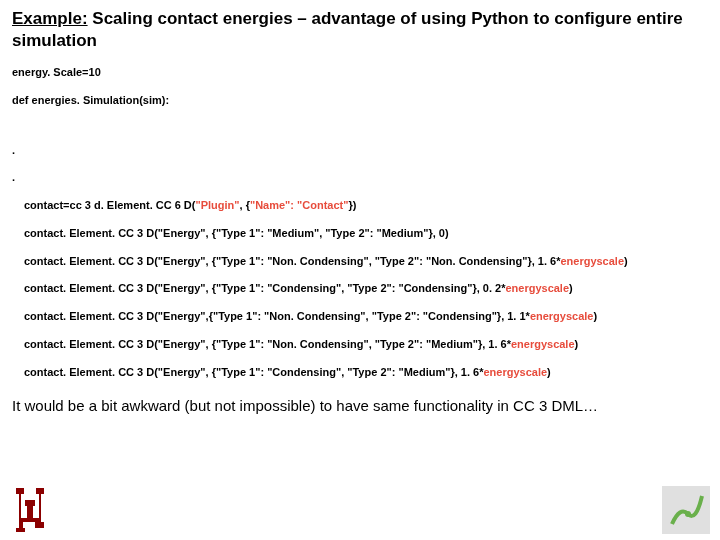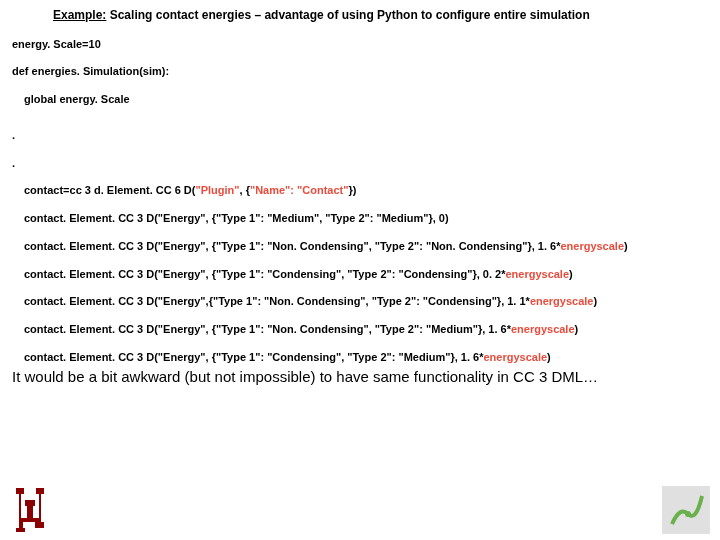--- a/index.html
+++ b/index.html
@@ -9,46 +9,45 @@
     background: #fff;
     font-family: Arial, Helvetica, sans-serif;
     color: #000;
     position: relative;
     overflow: hidden;
   }
   .slide {
     padding: 8px 12px 0 12px;
   }
   .title {
-    font-size: 12px;
+    font-size: 17px;
     font-weight: bold;
     line-height: 1.3;
     margin-bottom: 14px;
-    margin-left: 41px;
   }
   .title .under {
     text-decoration: underline;
   }
   .code-block {
     font-size: 11px;
     font-weight: bold;
     line-height: 1.25;
   }
   .code-line {
     white-space: pre;
     margin-bottom: 0;
   }
   .gap { height: 14px; }
   .gap-big { height: 22px; }
   .ind1 { padding-left: 12px; }
   .ind2 { padding-left: 12px; }
   .hl { color: #e74c3c; }
   .footnote {
     font-size: 15px;
-    margin-top: 3px;
+    margin-top: 18px;
   }
   .logo-left {
     position: absolute;
     left: 10px;
     bottom: 8px;
     width: 40px;
     height: 48px;
   }
   .logo-right {
     position: absolute;
@@ -65,21 +64,20 @@
 
   <div class="title">
     <span class="under">Example:</span><span> Scaling contact energies – advantage of using Python to configure entire simulation</span>
   </div>
 
   <div class="code-block">
     <div class="code-line">energy. Scale=10</div>
     <div class="gap"></div>
     <div class="code-line">def energies. Simulation(sim):</div>
     <div class="gap"></div>
-    <div class="code-line ind1">global energy. Scale</div>
     <div class="gap-big"></div>
     <div class="code-line">.</div>
     <div class="gap"></div>
     <div class="code-line">.</div>
     <div class="gap"></div>
 
     <div class="code-line ind2"><span>contact=cc 3 d. Element. CC 6 D(</span><span class="hl">"Plugin"</span><span>, {</span><span class="hl">"Name": "Contact"</span><span>})</span></div>
     <div class="gap"></div>
 
     <div class="code-line ind2">contact. Element. CC 3 D("Energy", {"Type 1": "Medium", "Type 2": "Medium"}, 0)</div>

